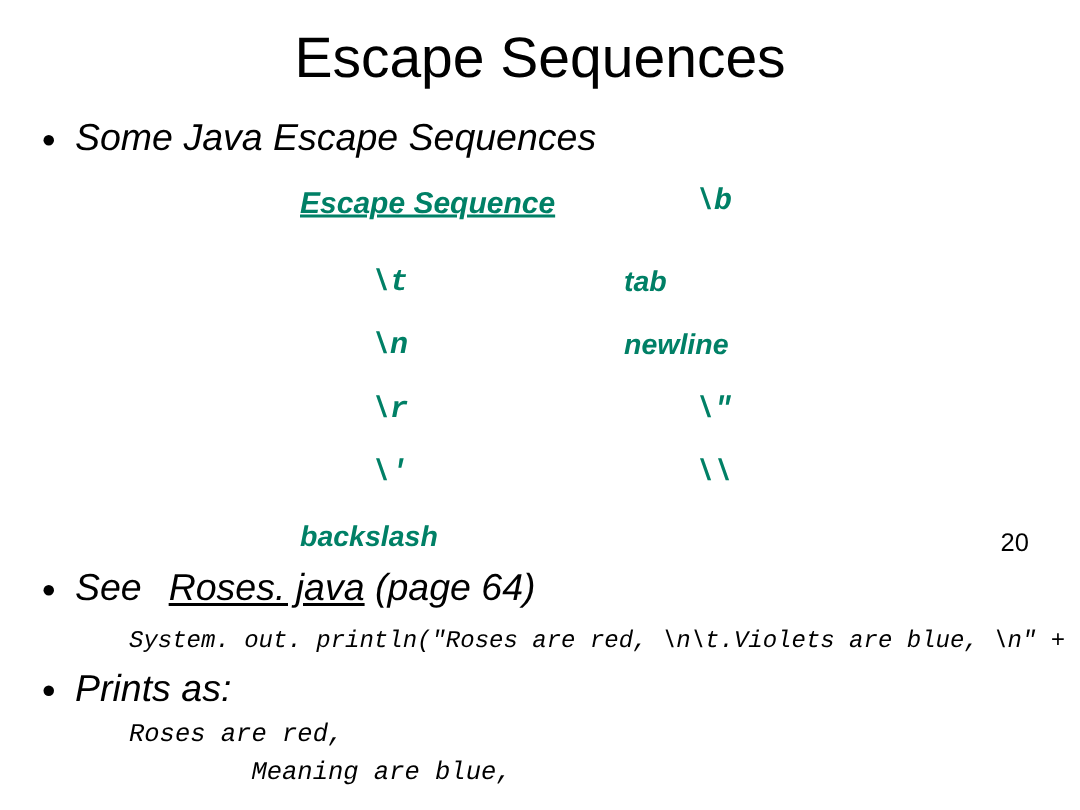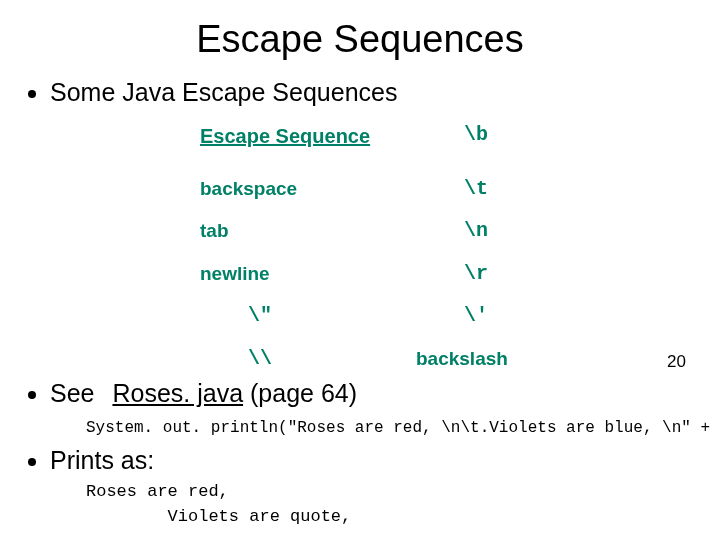--- a/index.html
+++ b/index.html
@@ -24,21 +24,21 @@
     font-size: 38px;
     font-weight: 400;
     margin: 0 0 14px 0;
   }
   ul.top {
     margin: 0;
     padding-left: 22px;
     font-size: 25px;
     line-height: 1.4;
   }
-  ul.top > li { margin-bottom: 4px; }
+  ul.top > li { margin-bottom: 4px; font-style: italic; }
   .tbl {
     margin: 12px 0 4px 150px;
     display: grid;
     grid-template-columns: 200px 190px;
     row-gap: 0;
     gap: 16px;
   }
   .hdr {
     color: #008066;
     font-weight: bold;
@@ -89,39 +89,38 @@
   <h1 class="title">Escape Sequences</h1>
 
   <ul class="top">
     <li>
       <span>Some Java Escape Sequences</span>
 
       <div class="tbl">
         <div class="hdr">Escape Sequence</div>
 
         <div class="cell-seq">\b</div>
-        <div class="cell-mean">backspace</div>
         <div class="cell-seq">\t</div>
         <div class="cell-mean">tab</div>
         <div class="cell-seq">\n</div>
         <div class="cell-mean">newline</div>
         <div class="cell-seq">\r</div>
         <div class="cell-seq">\"</div>
         <div class="cell-seq">\'</div>
         <div class="cell-seq">\\</div>
         <div class="cell-mean">backslash</div>
       </div>
     </li>
 
     <li class="see-line">
       <span>See </span><a href="#">Roses. java</a><span> (page 64)</span>
       <div class="code-line">System. out. println("Roses are red, \n\t.Violets are blue, \n" +</div>
     </li>
 
     <li>
       <span>Prints as:</span>
       <div class="output"><span>Roses are red,</span>
-<span>        Violets are quote,</span></div>
+<span>        Meaning are blue,</span></div>
     </li>
   </ul>
 
   <div class="pagenum">20</div>
 </div>
 
 </body></html>

